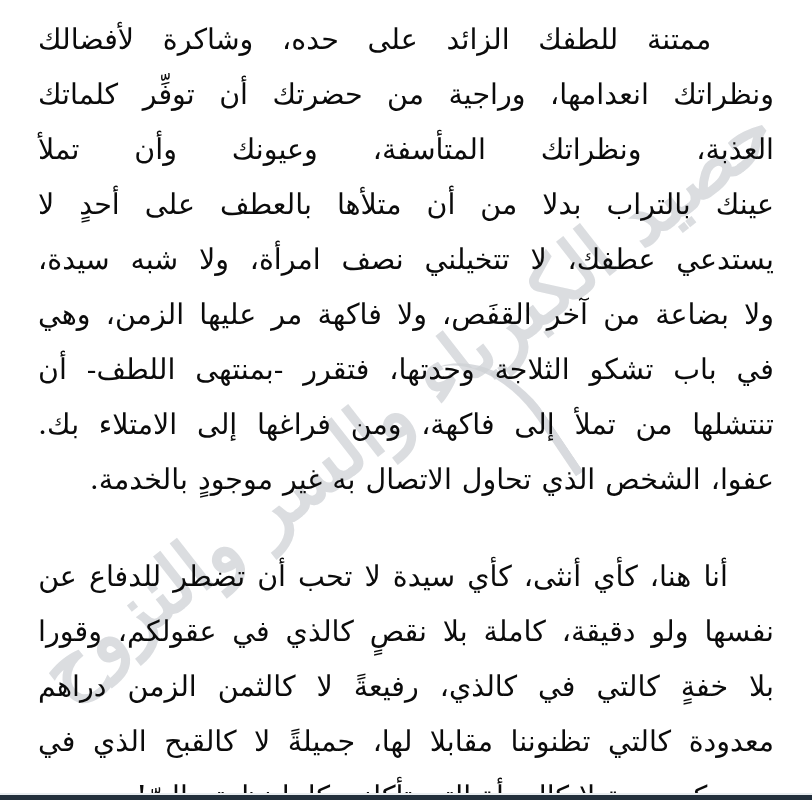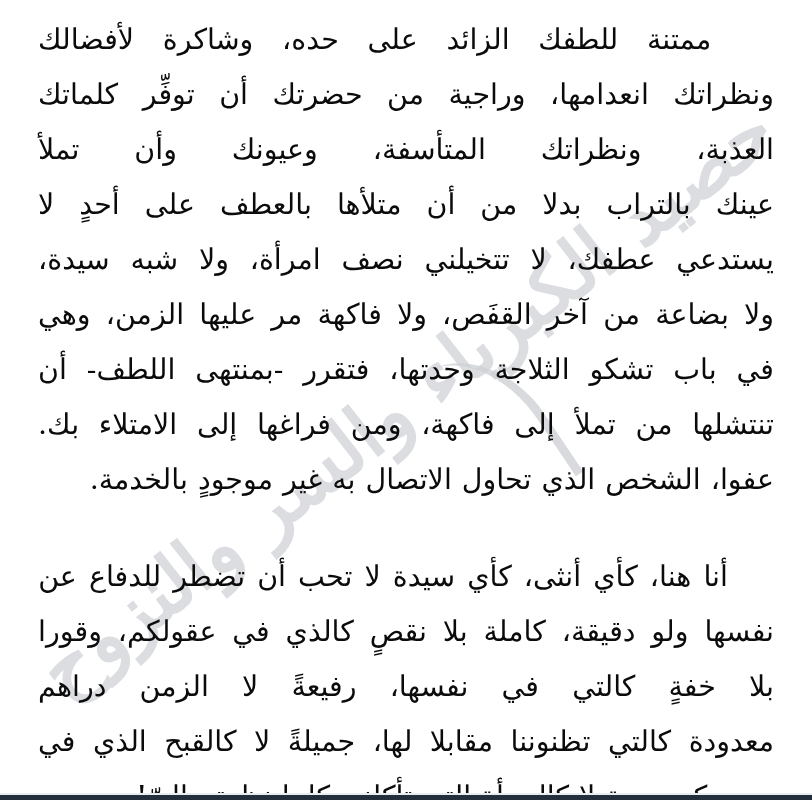--- a/index.html
+++ b/index.html
@@ -251,23 +251,24 @@
           <span>كالذي</span>
           <span>في</span>
           <span>عقولكم،</span>
           <span>وقورا</span>
       </span>
       <span class="line stretch">
         <span>بلا</span>
           <span>خفةٍ</span>
           <span>كالتي</span>
           <span>في</span>
-          <span>نفسها،</span>
+          <span>كالذي،</span>
           <span>رفيعةً</span>
           <span>لا</span>
+          <span>كالثمن</span>
           <span>الزمن</span>
           <span>دراهم</span>
       </span>
       <span class="line stretch">
         <span>معدودة</span>
           <span>كالتي</span>
           <span>تظنوننا</span>
           <span>مقابلا</span>
           <span>لها،</span>
           <span>جميلةً</span>

